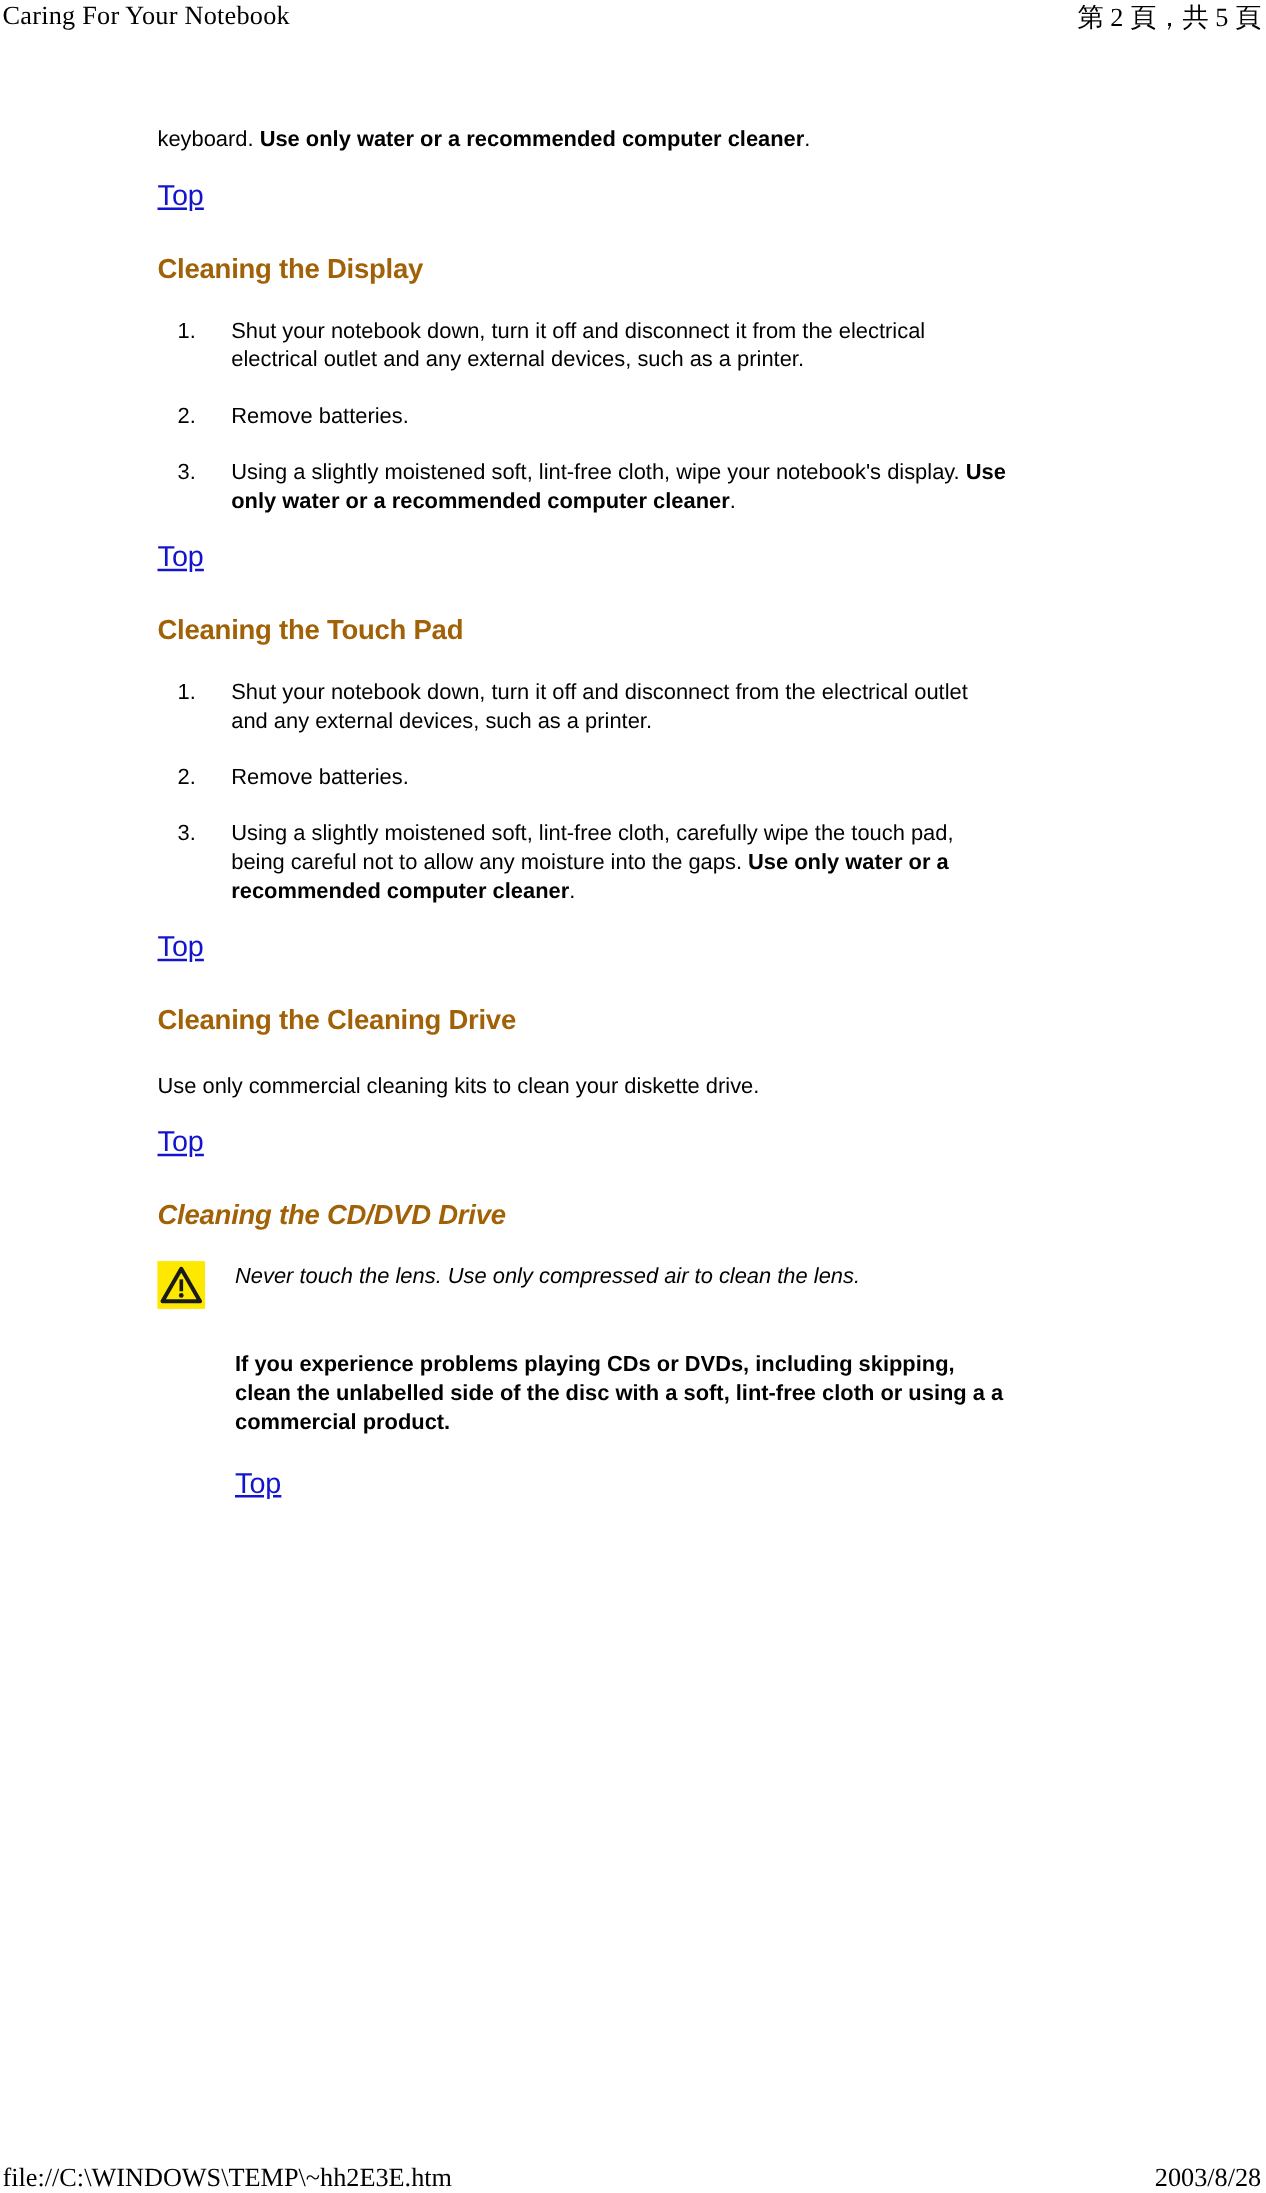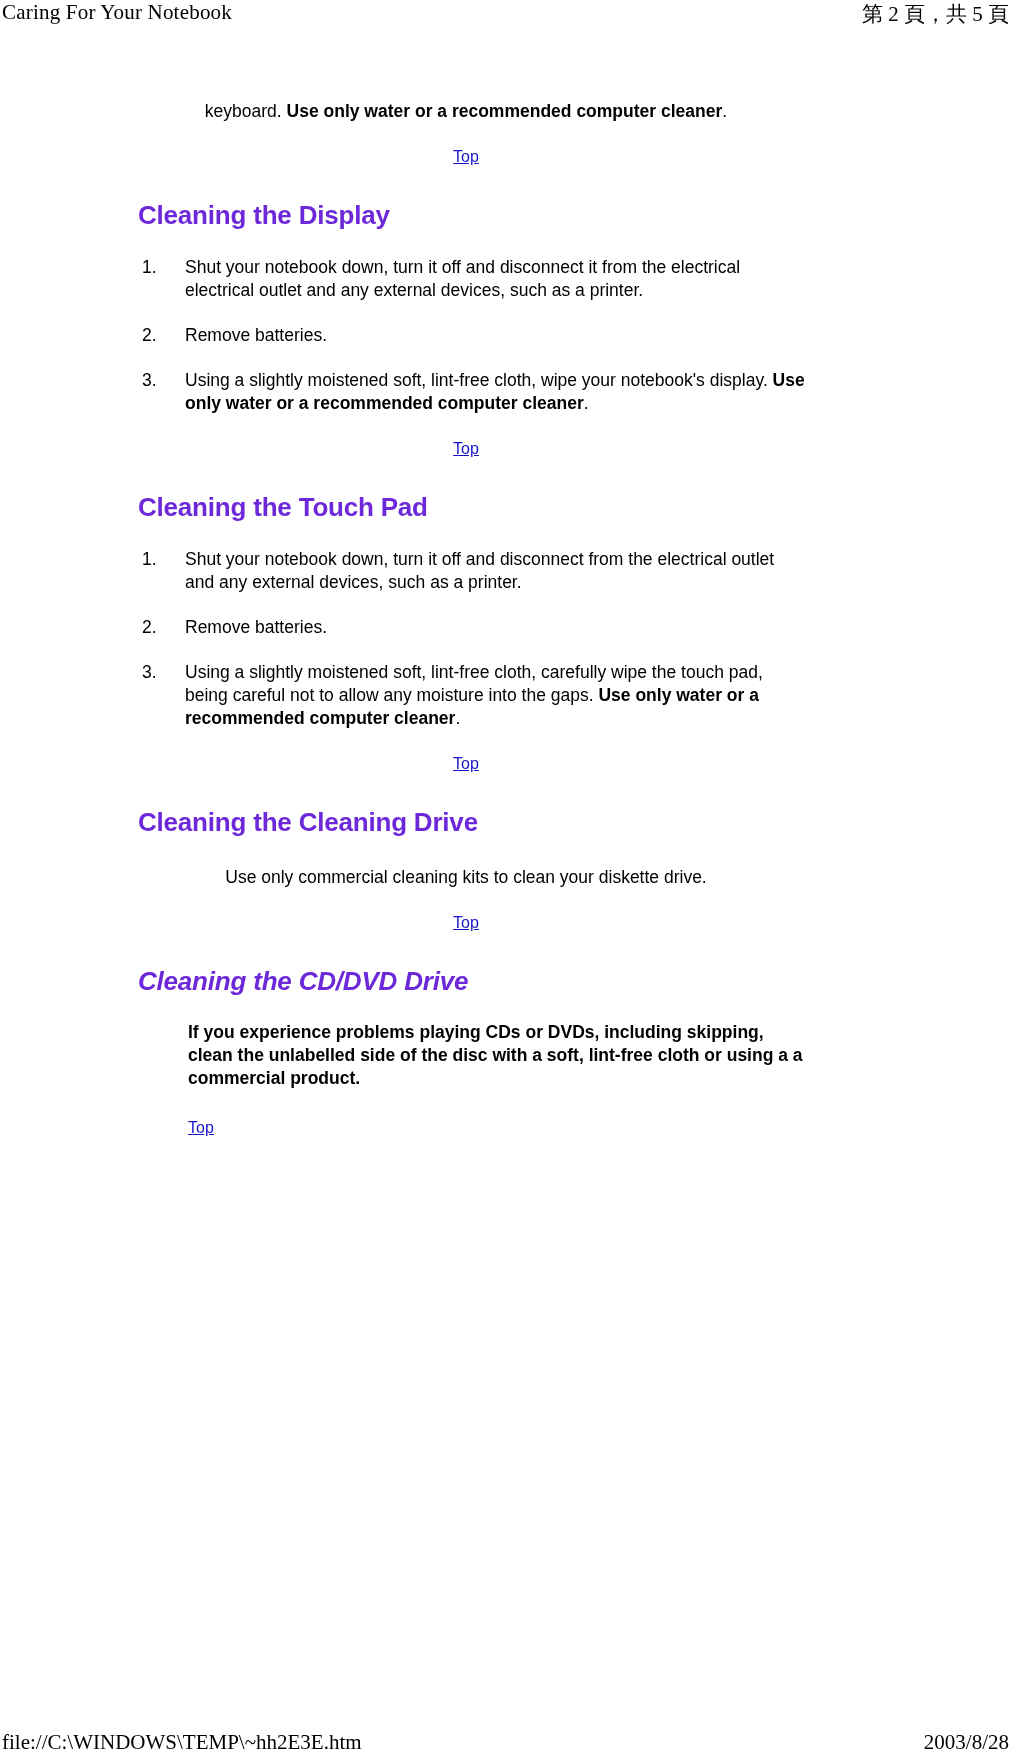--- a/index.html
+++ b/index.html
@@ -50,43 +50,42 @@
 
   .content {
     position: absolute;
     left: 126px;
     top: 100px;
     width: 680px;
   }
 
   h2.section-heading {
     font-family: "Liberation Sans", sans-serif;
-    font-size: 26px;
+    font-size: 22px;
     font-weight: bold;
-    margin: 12px;
+    margin: 0;
     padding: 0;
     letter-spacing: -0.2px;
-    color: #6d28d9;
+    color: #a16207;
   }
 
   p.body-text {
     font-size: 17.5px;
     line-height: 23px;
     margin: 0;
     padding: 0;
     color: #000;
   }
 
   .indent {
     margin-left: 59px;
-    text-align: center;
   }
 
   .top-link {
-    font-size: 16px;
+    font-size: 23px;
     line-height: 23px;
     color: #1414cc;
     text-decoration: underline;
     cursor: pointer;
   }
 
   ol.steps {
     margin: 0;
     padding: 0;
     list-style: none;
@@ -209,20 +208,31 @@
     <p class="body-text indent" style="margin-bottom:32px;"><a class="top-link" href="#">Top</a></p>
 
     <h2 class="section-heading" style="margin-bottom:28px;">Cleaning the Cleaning Drive</h2>
 
     <p class="body-text indent" style="margin-bottom:22px;">Use only commercial cleaning kits to clean your diskette drive.</p>
 
     <p class="body-text indent" style="margin-bottom:32px;"><a class="top-link" href="#">Top</a></p>
 
     <h2 class="section-heading" style="margin-bottom:24px;font-style:italic;">Cleaning the CD/DVD Drive</h2>
 
+    <div class="note-row" style="margin-bottom:48px;">
+      <span class="warn-icon">
+        <svg width="38" height="38" viewBox="0 0 38 38" aria-hidden="true">
+          <rect x="0" y="0" width="38" height="38" fill="#ffe800"></rect>
+          <path d="M19 6 L34 32 L4 32 Z" fill="none" stroke="#1a1a1a" stroke-width="3.2" stroke-linejoin="round"></path>
+          <rect x="17.6" y="14.5" width="2.9" height="9.5" fill="#1a1a1a"></rect>
+          <circle cx="19" cy="27.3" r="1.9" fill="#1a1a1a"></circle>
+        </svg>
+      </span>
+      <div class="note-text">Never touch the lens. Use only compressed air to clean the lens.</div>
+    </div>
 
     <p class="body-text" style="margin-left:62px; margin-bottom:26px;font-weight:bold;">If you experience problems playing CDs or DVDs, including skipping, clean the unlabelled side of the disc with a soft, lint-free cloth or using a a commercial product.</p>
 
     <p class="body-text" style="margin-left:62px;"><a class="top-link" href="#">Top</a></p>
 
   </div>
 </div>
 
 <div class="page-footer">
   <span class="ftr-left">file://C:\WINDOWS\TEMP\~hh2E3E.htm</span>

